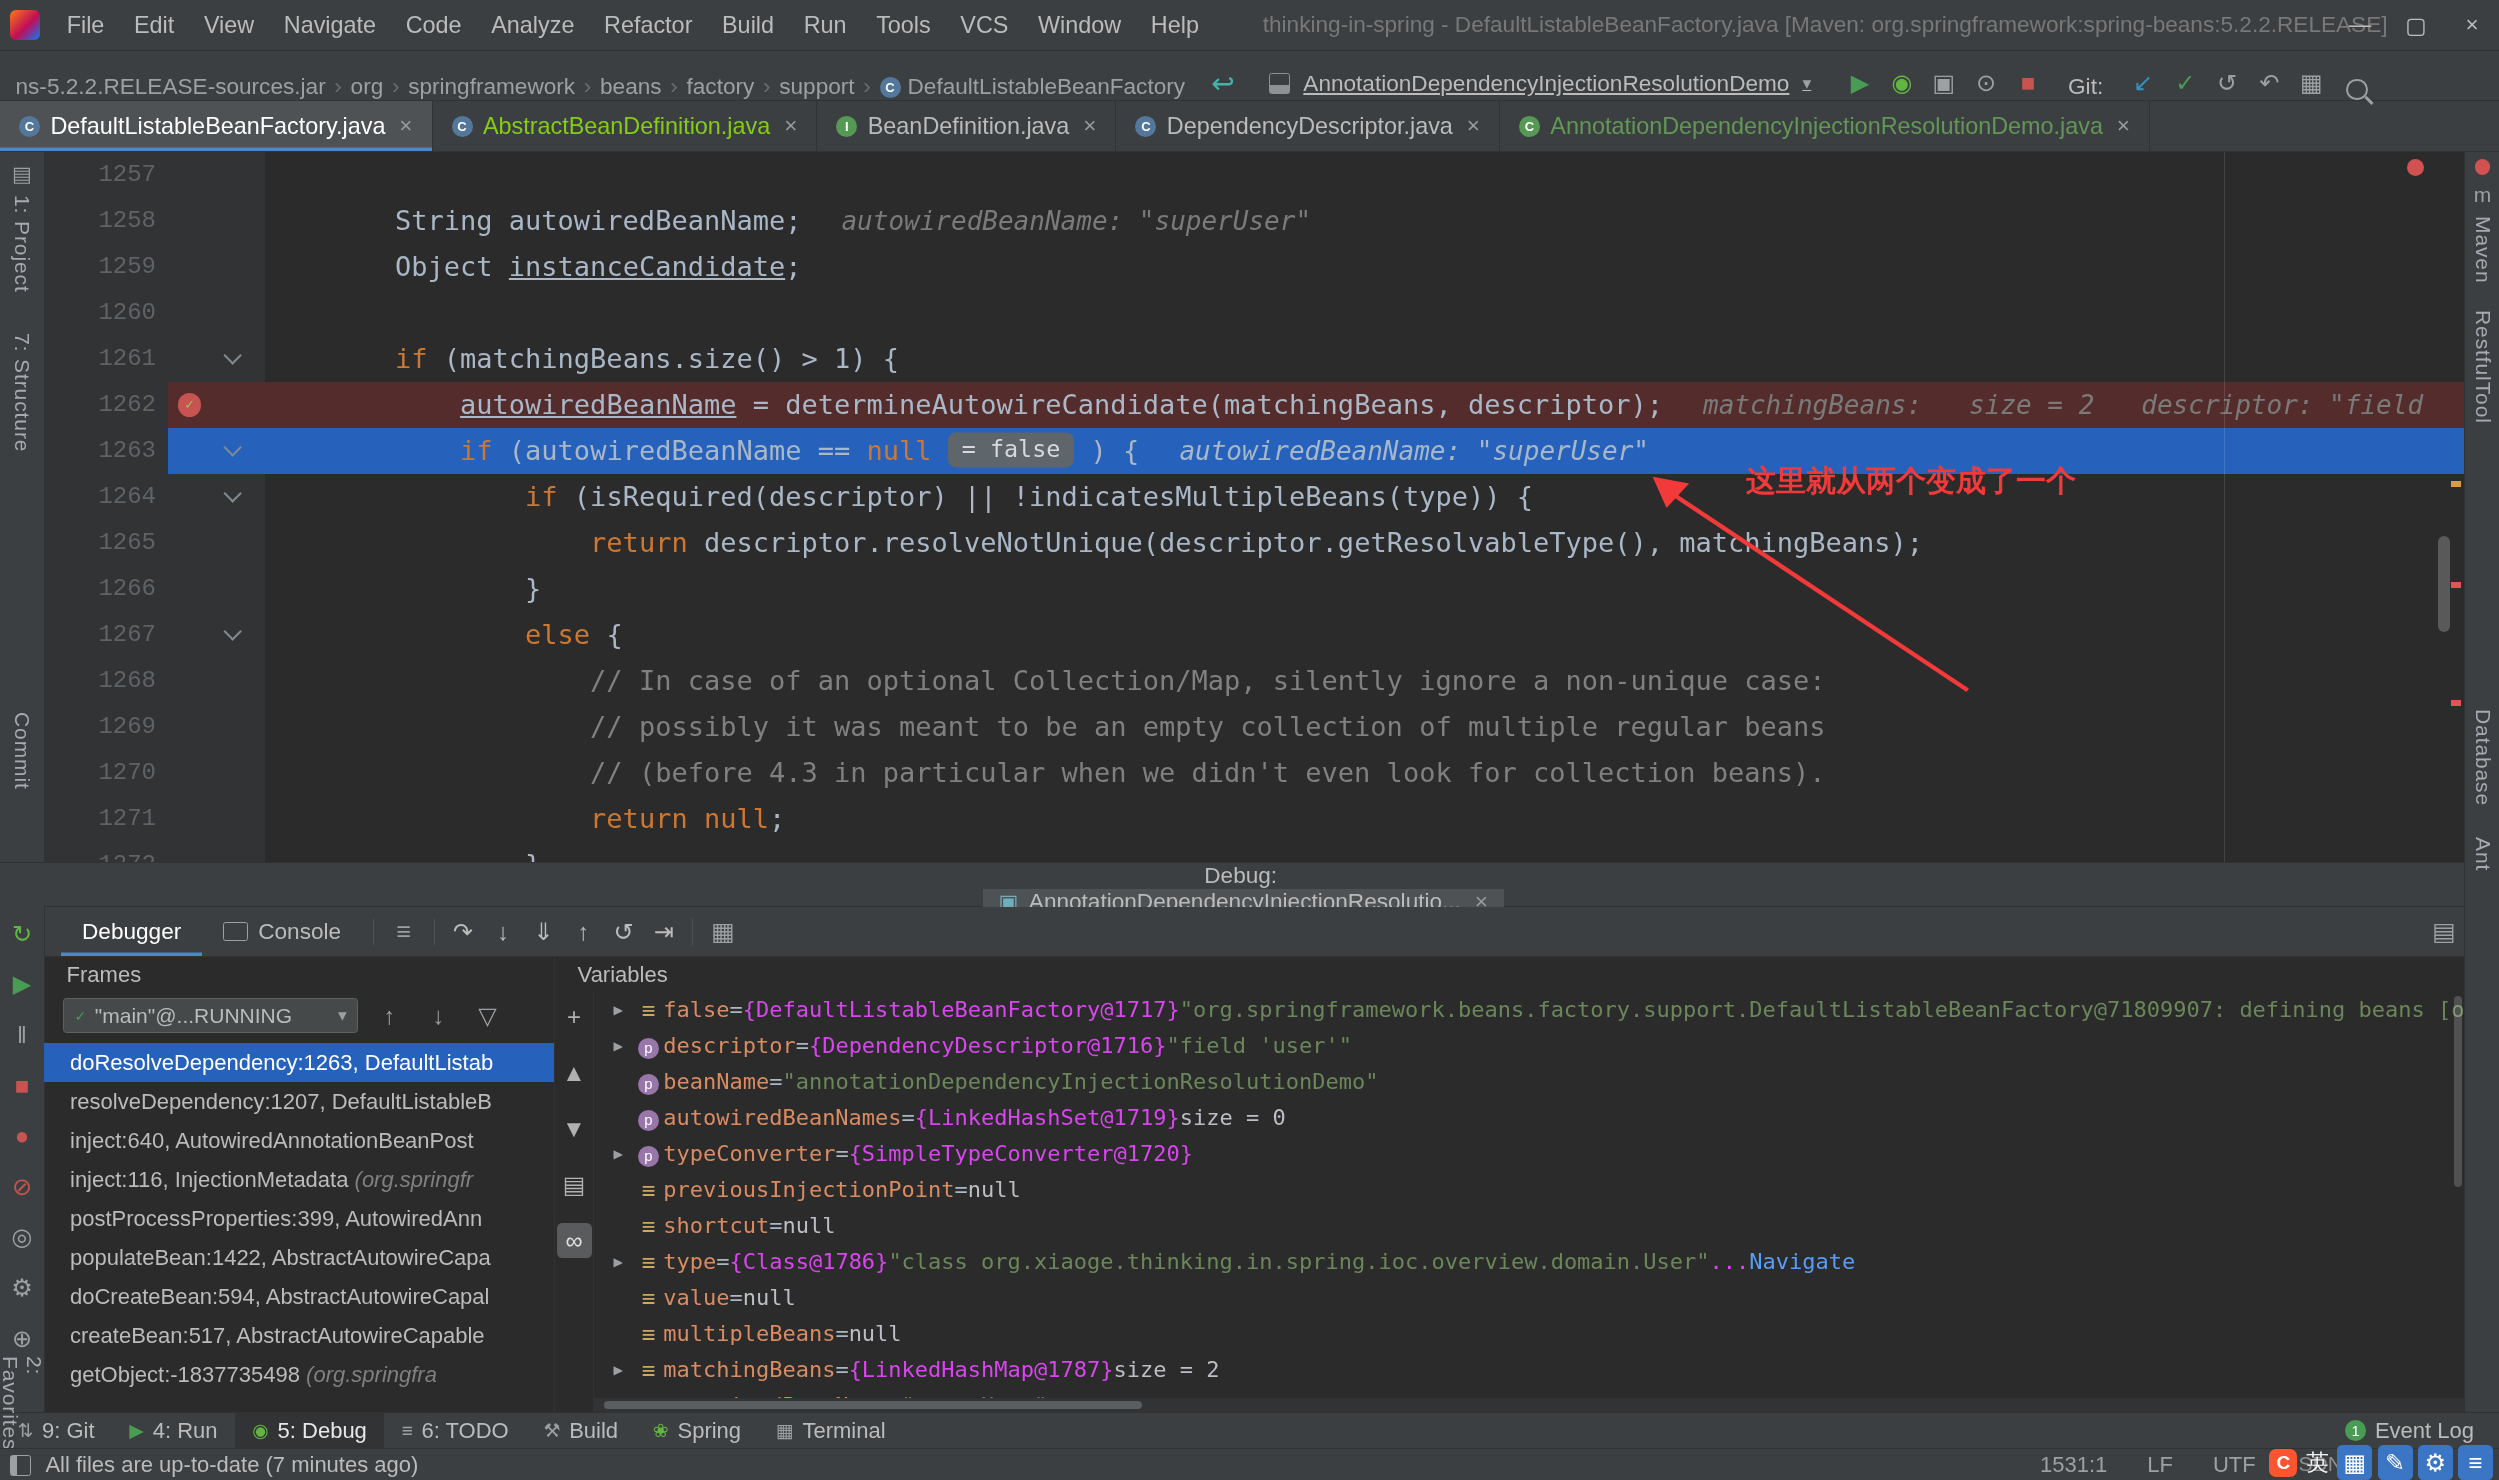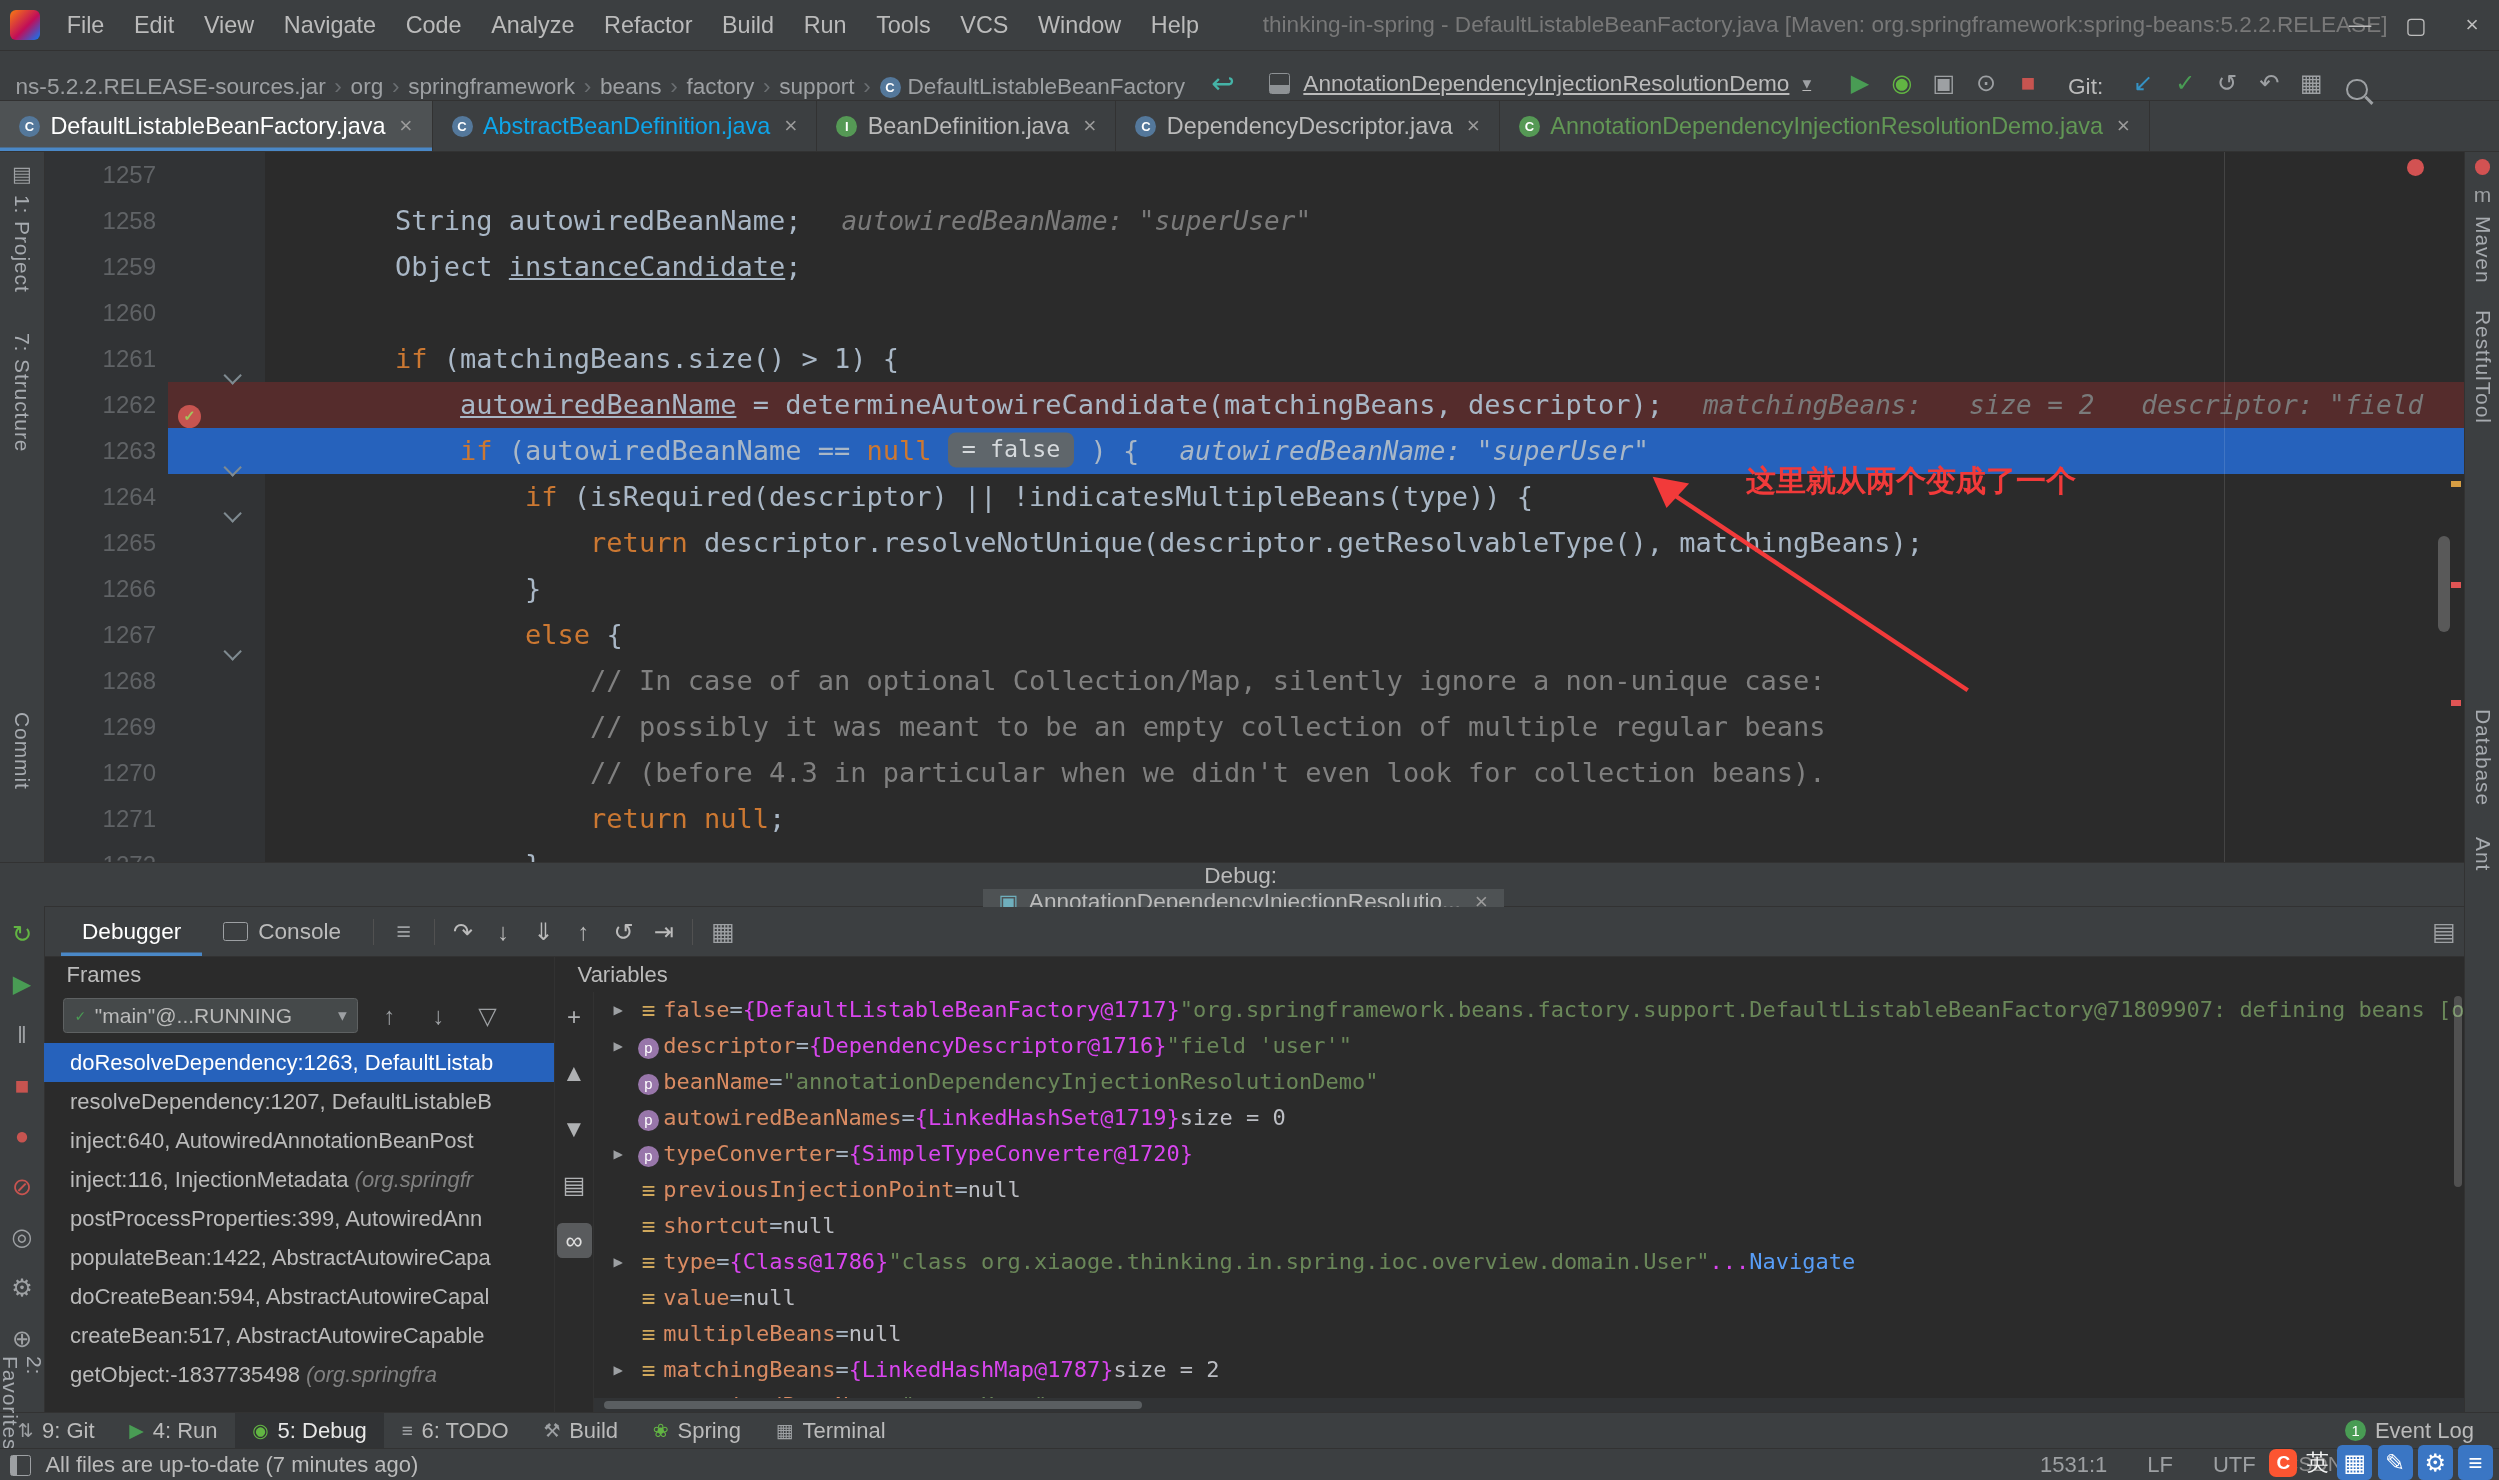--- a/index.html
+++ b/index.html
@@ -48,21 +48,21 @@
   .vlabel{writing-mode:vertical-rl;color:#a7abb0;font-size:21px;letter-spacing:0.9px;}
   .strip-ic{color:#9da0a3;font-size:21px;margin-bottom:8.7px;}
   .err-dot{width:15.6px;height:15.6px;border-radius:50%;background:#d25252;margin-bottom:8.7px;flex:none;}
 
   
   .main-row{display:flex;height:717px;min-height:0;}
   .editor-col{flex:1;min-width:0;position:relative;background:#2b2b2b;overflow:hidden;}
   .line{display:flex;height:46px;line-height:46px;white-space:pre;}
   .line.bp{background:#552c2c;}
   .line.exec{background:#2662bc;}
-  .gutter{width:220px;flex:none;display:flex;background:#313335;font-family:Liberation Sans, sans-serif;align-items:flex-end;}
+  .gutter{width:220px;flex:none;display:flex;background:#313335;font-family:Liberation Mono, monospace;}
   .line.bp .gutter,.line.exec .gutter{background:transparent;}
   .lnum{display:inline-block;width:123px;text-align:right;color:#606366;font-size:24px;background:#313335;padding-right:12px;box-sizing:border-box;}
   .gslot{width:43px;display:inline-flex;align-items:center;justify-content:center;}
   .bp-dot{width:23.4px;height:23.4px;border-radius:50%;background:#c75450;color:#a5c25c;font-size:14.8px;font-weight:bold;display:flex;align-items:center;justify-content:center;}
   .fold-chev{width:11.3px;height:11.3px;border-right:2.6px solid #7f8b91;border-bottom:2.6px solid #7f8b91;transform:rotate(45deg);margin-top:-7px;}
   .codeline{font-family:"DejaVu Sans Mono",monospace;font-size:27px;color:#a9b7c6;flex:1;min-width:0;overflow:hidden;}
   .pl{color:#a9b7c6;} .kw{color:#cc7832;} .cm{color:#808080;}
   .ul{color:#a9b7c6;text-decoration:underline;}
   .pill{display:inline-block;background:#5f666b;color:#d5d9dc;border-radius:7.8px;padding:0 14px;font-size:23.4px;line-height:35px;vertical-align:middle;transform:translateY(-2.6px);}
   .hint{color:#7a7a7a;font-style:italic;margin-left:40px;font-size:26px;}
@@ -232,21 +232,21 @@
   </div>
 
   <div class="tabbar" data-name="editor-tabbar">
       <div class="tab active" data-name="editor-tab">
         <span class="ficon" data-name="class-icon" style="background: rgb(84, 120, 155);">C</span>
         <span class="tab-label" data-name="tab-label" style="color: rgb(255, 255, 255);">DefaultListableBeanFactory.java</span>
         <span class="tab-close" data-name="close-icon">×</span>
       </div>
       <div class="tab" data-name="editor-tab">
         <span class="ficon" data-name="class-icon" style="background: rgb(84, 120, 155);">C</span>
-        <span class="tab-label" data-name="tab-label" style="color: #0ea5e9;">AbstractBeanDefinition.java</span>
+        <span class="tab-label" data-name="tab-label" style="color: #84cc16;">AbstractBeanDefinition.java</span>
         <span class="tab-close" data-name="close-icon">×</span>
       </div>
       <div class="tab" data-name="editor-tab">
         <span class="ficon" data-name="interface-icon" style="background: rgb(85, 153, 85);">I</span>
         <span class="tab-label" data-name="tab-label" style="color: rgb(187, 187, 187);">BeanDefinition.java</span>
         <span class="tab-close" data-name="close-icon">×</span>
       </div>
       <div class="tab" data-name="editor-tab">
         <span class="ficon" data-name="class-icon" style="background: rgb(84, 120, 155);">C</span>
         <span class="tab-label" data-name="tab-label" style="color: rgb(187, 187, 187);">DependencyDescriptor.java</span>

